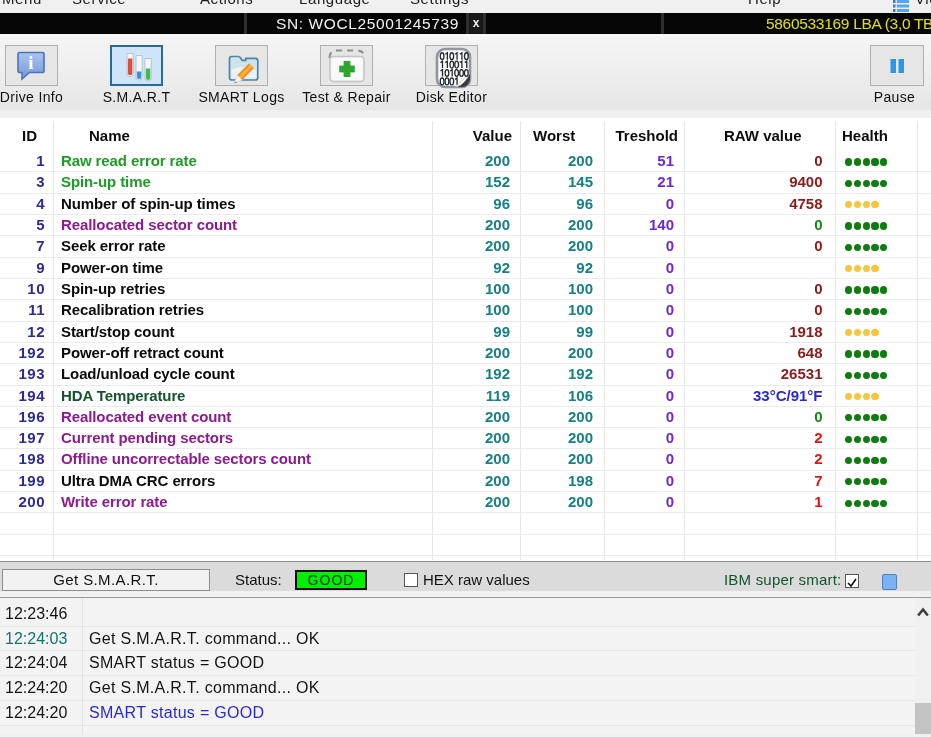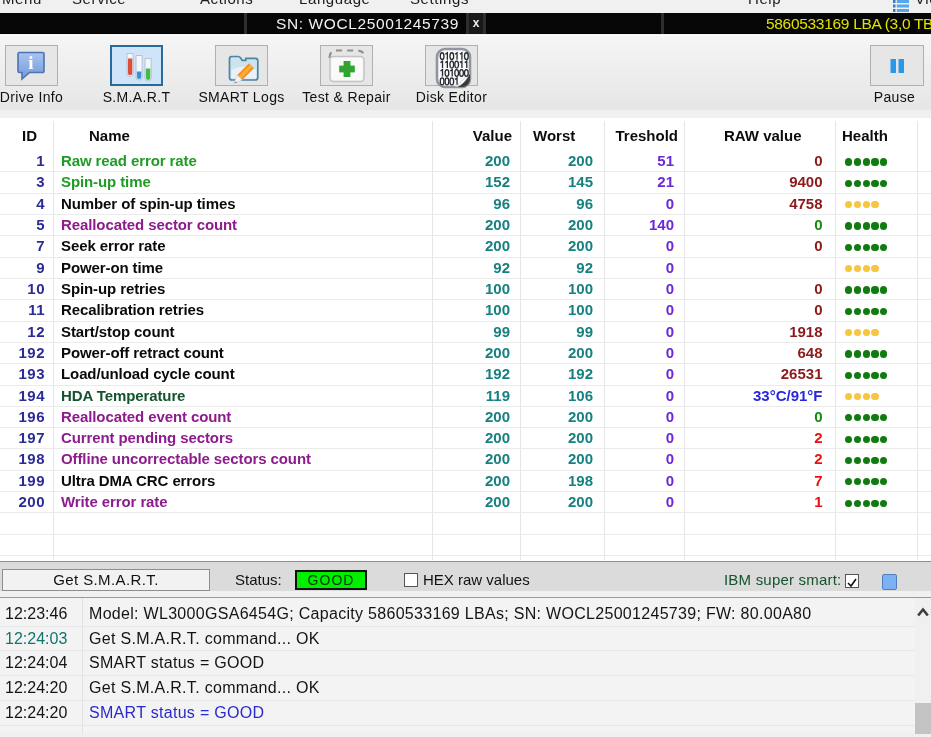--- a/index.html
+++ b/index.html
@@ -262,21 +262,21 @@
       <svg width="12" height="12" viewBox="0 0 12 12">
           <path d="M2 6 L5 9 L10 2" stroke="#111" stroke-width="1.6" fill="none"></path>
         </svg>
     </div>
     <div id="bluebox"></div>
   </div>
 
   <div id="logwrap" class="abs">
     <div id="logvsep"></div>
     <div id="logrows">
-        <div class="logrow" style="top:2.6px"><span class="ltime" style="color:#141414">12:23:46</span><span class="lmsg" style="color:#141414">Model: WL3000GSA6454G; Capacity 5860533169 LBAs; SN: WOCL25001245739; FW: 80.00A80</span></div>
+        <div class="logrow" style="top:2.6px"><span class="ltime" style="color:#141414">12:23:46</span></div>
         <div class="lsep" style="top:27.5px"></div>
         <div class="logrow" style="top:27.5px"><span class="ltime" style="color:#0f766e">12:24:03</span><span class="lmsg" style="color:#141414">Get S.M.A.R.T. command... OK</span></div>
         <div class="lsep" style="top:52.4px"></div>
         <div class="logrow" style="top:52.4px"><span class="ltime" style="color:#141414">12:24:04</span><span class="lmsg" style="color:#141414">SMART status = GOOD</span></div>
         <div class="lsep" style="top:77.29999999999998px"></div>
         <div class="logrow" style="top:77.29999999999998px"><span class="ltime" style="color:#141414">12:24:20</span><span class="lmsg" style="color:#141414">Get S.M.A.R.T. command... OK</span></div>
         <div class="lsep" style="top:102.19999999999999px"></div>
         <div class="logrow" style="top:102.19999999999999px"><span class="ltime" style="color:#141414">12:24:20</span><span class="lmsg" style="color:#2a2acc">SMART status = GOOD</span></div>
         <div class="lsep" style="top:127.1px"></div>
       </div>

